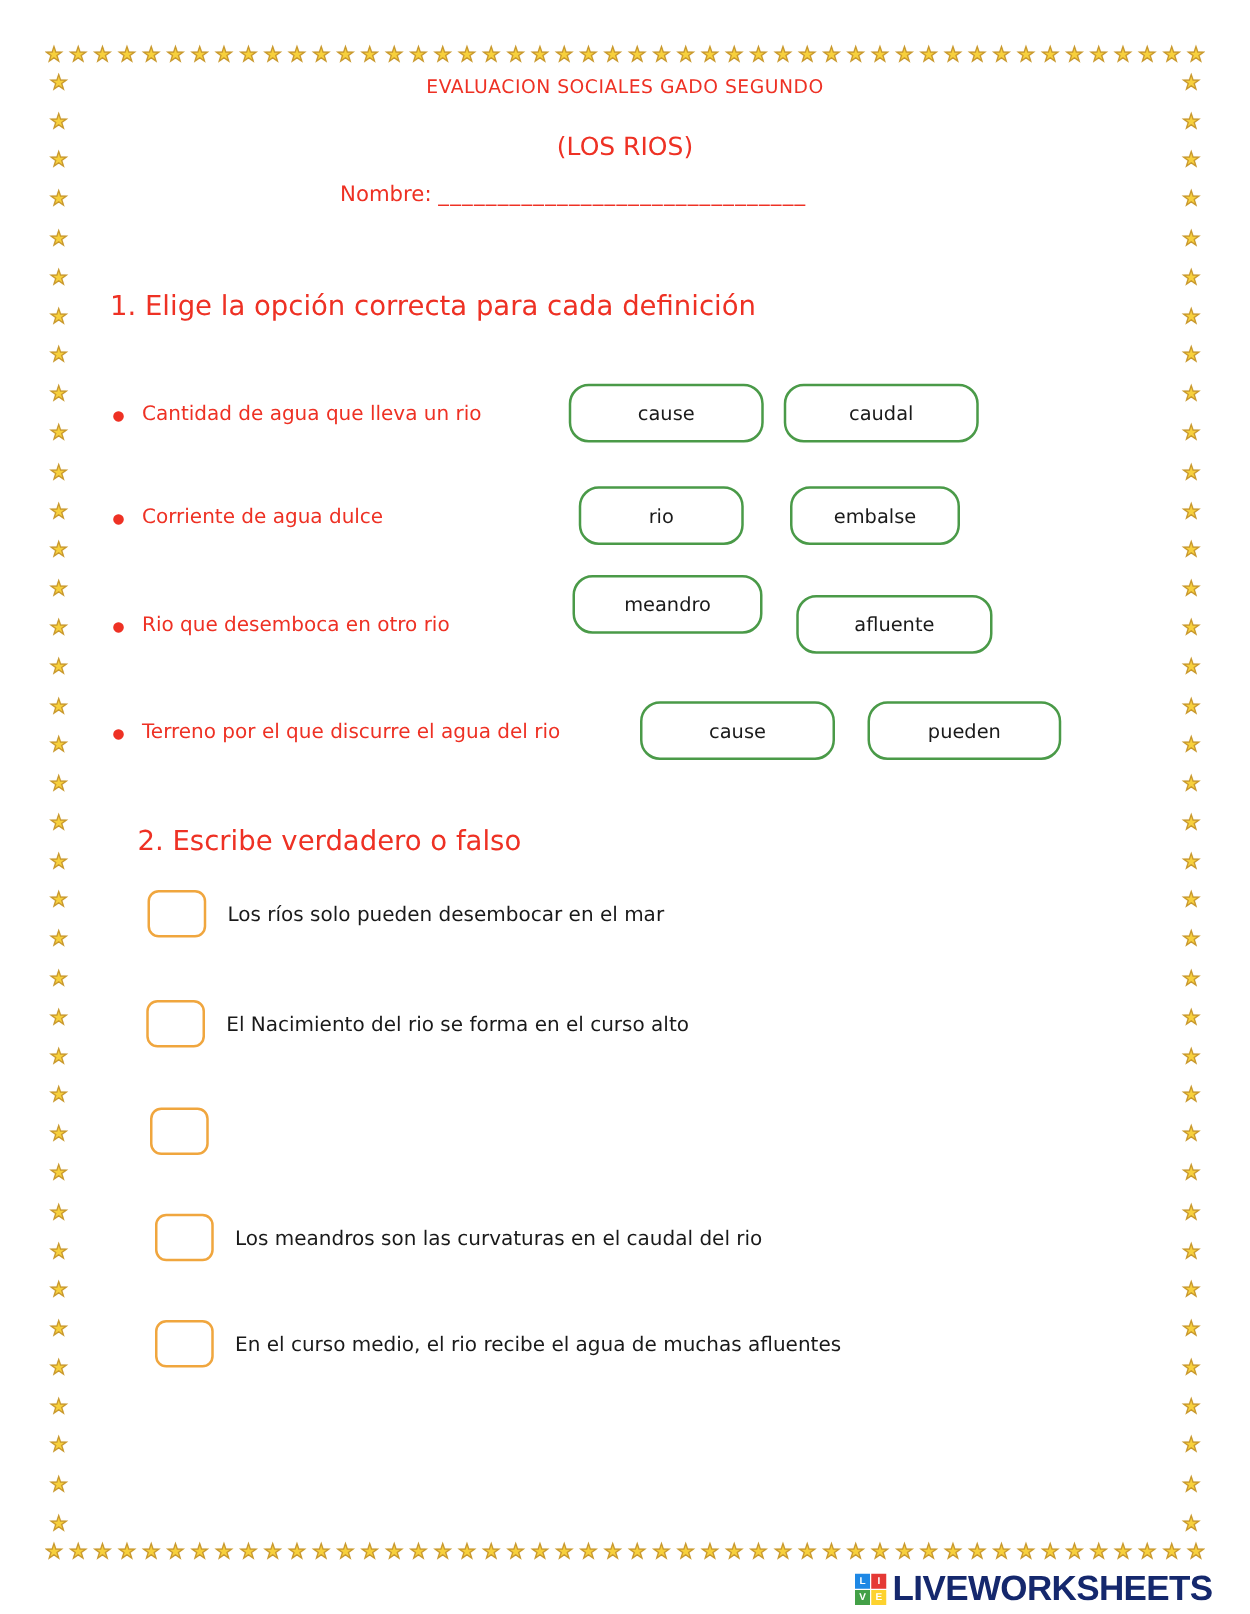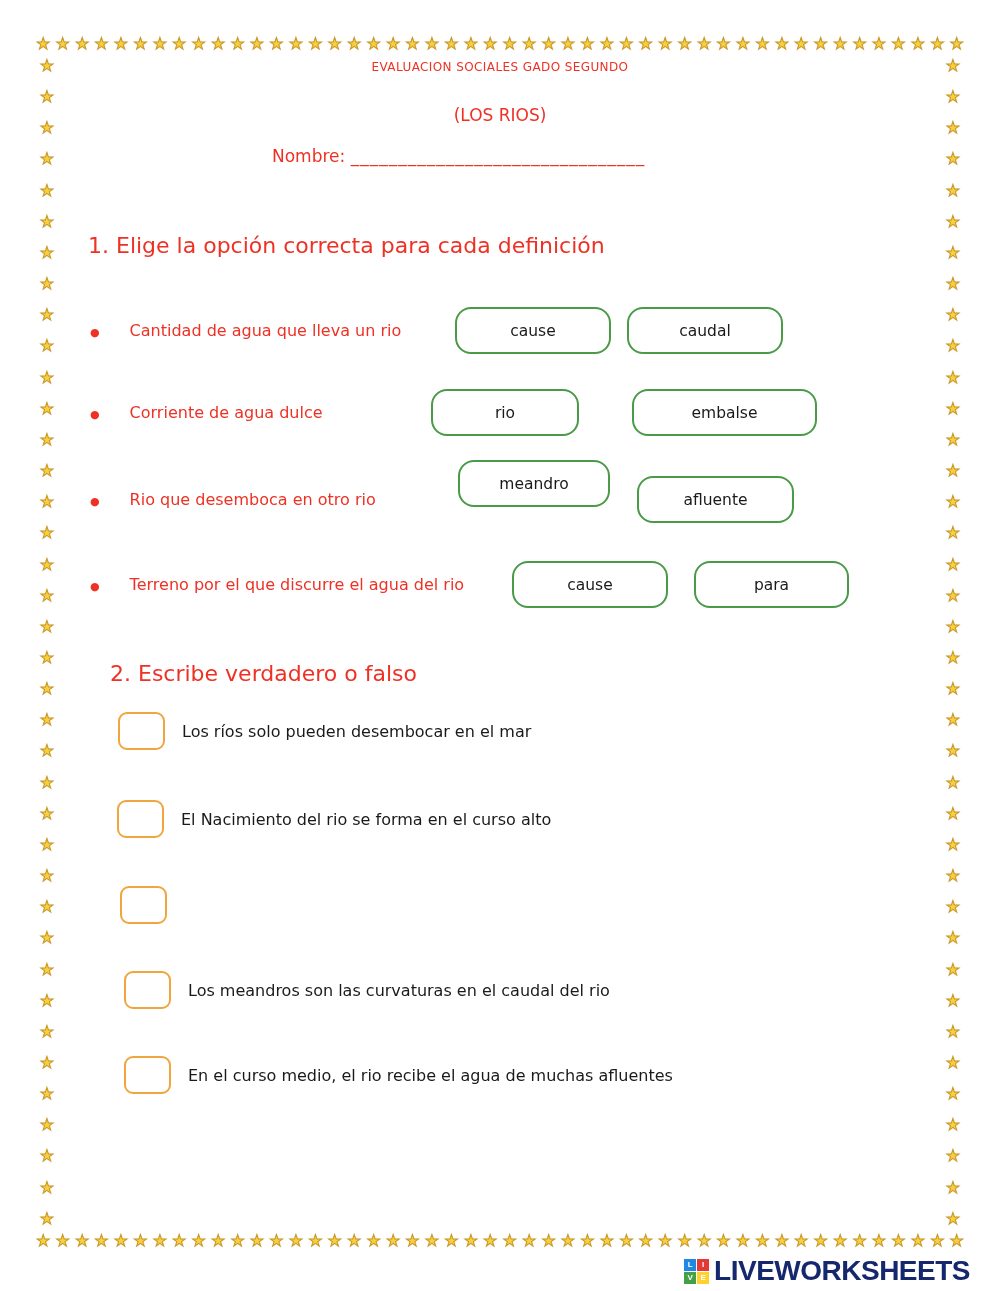--- a/index.html
+++ b/index.html
@@ -20,32 +20,32 @@
   .stars-bottom{bottom:39px;}
   .stars-v{position:absolute; top:58px; bottom:64px; width:22px; display:flex;
            flex-direction:column; justify-content:space-between; align-items:center; overflow:hidden;}
   .stars-left{left:36px;}
   .stars-right{right:36px;}
   .star{font-size:16px; line-height:1; color:var(--gold);
         -webkit-text-stroke:1px var(--gold_stroke);
         text-shadow:0 0 1px var(--gold_stroke);}
   
   .title1{position:absolute; top:60px; left:0; width:100%; text-align:center;
-          color:var(--red); font-size:12px; letter-spacing:.4px;}
+          color:var(--red); font-size:15px; letter-spacing:.4px;}
   .title2{position:absolute; top:105px; left:0; width:100%; text-align:center;
-          color:var(--red); font-size:17px;}
+          color:var(--red); font-size:20px;}
   .name-row{position:absolute; top:146px; left:272px; color:var(--red); font-size:17px;
             white-space:nowrap;}
   .name-line{color:var(--red); letter-spacing:1px;}
   
   .sec-heading{position:absolute; left:88px; color:var(--red); font-size:22px;}
   .sec1{top:233px;}
   .sec2{top:661px;margin-left:22px;}
   
-  .def-row{position:absolute; left:90px; height:47px; display:flex; align-items:center;gap:16px;}
+  .def-row{position:absolute; left:90px; height:47px; display:flex; align-items:center;}
   .bullet{color:var(--red); margin-right:14px;}
   .bullet::before{content:"●"; font-size:11px; line-height:1;}
   .def-text{color:var(--red); font-size:16px; white-space:nowrap;}
   .opt{position:absolute; height:47px; background:#fff; border:2px solid var(--green);
        border-radius:16px; display:flex; align-items:center; justify-content:center;
        color:var(--ink); font-size:15.5px; cursor:pointer;}
   
   .tf-row{position:absolute; display:flex; align-items:center; gap:17px;}
   .tf-box{width:47px; height:38px; background:#fff; border:2px solid var(--orange);
           border-radius:9px; flex:0 0 auto; cursor:pointer;}
@@ -263,36 +263,36 @@
     <span class="bullet"></span>
     <span class="def-text">Cantidad de agua que lleva un rio</span>
   </div>
   <div class="opt" style="left:455px; top:307px; width:156px">cause</div>
   <div class="opt" style="left:627px; top:307px; width:156px">caudal</div>
 
   <div class="def-row" style="top:389px">
     <span class="bullet"></span>
     <span class="def-text">Corriente de agua dulce</span>
   </div>
-  <div class="opt" style="left:431px; top:389px; width:148px">rio</div>
-  <div class="opt" style="left:632px; top:389px; width:185px">embalse</div>
+  <div class="opt" style="left:463px; top:389px; width:132px">rio</div>
+  <div class="opt" style="left:632px; top:389px; width:136px">embalse</div>
 
   <div class="def-row" style="top:476px">
     <span class="bullet"></span>
     <span class="def-text">Rio que desemboca en otro rio</span>
   </div>
   <div class="opt" style="left:458px; top:460px; width:152px">meandro</div>
   <div class="opt" style="left:637px; top:476px; width:157px">afluente</div>
 
   <div class="def-row" style="top:561px">
     <span class="bullet"></span>
     <span class="def-text">Terreno por el que discurre el agua del rio</span>
   </div>
   <div class="opt" style="left:512px; top:561px; width:156px">cause</div>
-  <div class="opt" style="left:694px; top:561px; width:155px">para</div>
+  <div class="opt" style="left:694px; top:561px; width:155px">pueden</div>
 
   <div class="sec-heading sec2">2.  Escribe verdadero o falso</div>
 
   <div class="tf-row" style="top:800px; left:117px">
     <span class="tf-box"></span>
     <span class="tf-text">El Nacimiento del rio se forma en el curso alto</span>
   </div>
   <div class="tf-row" style="top:712px; left:118px">
     <span class="tf-box"></span>
     <span class="tf-text">Los ríos solo pueden desembocar en el mar</span>

